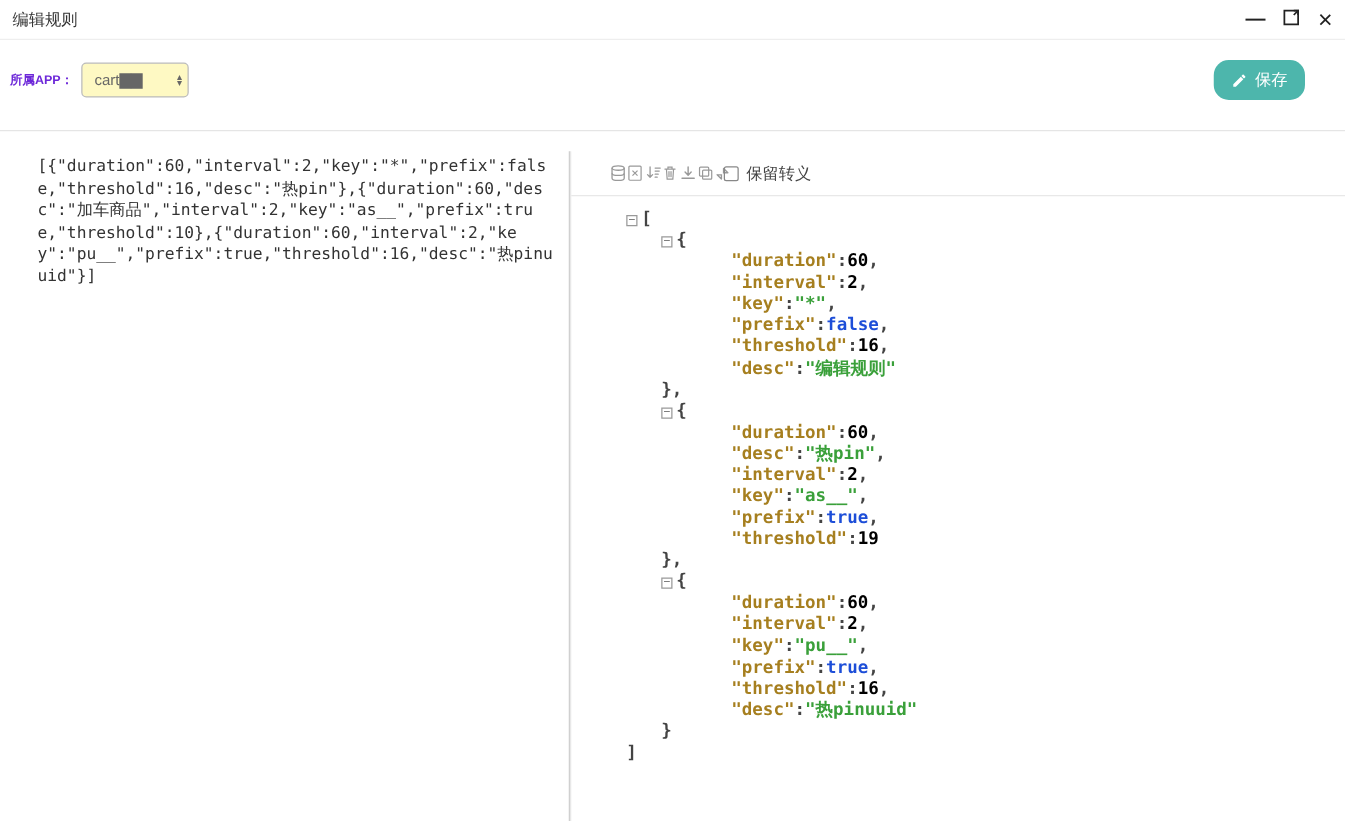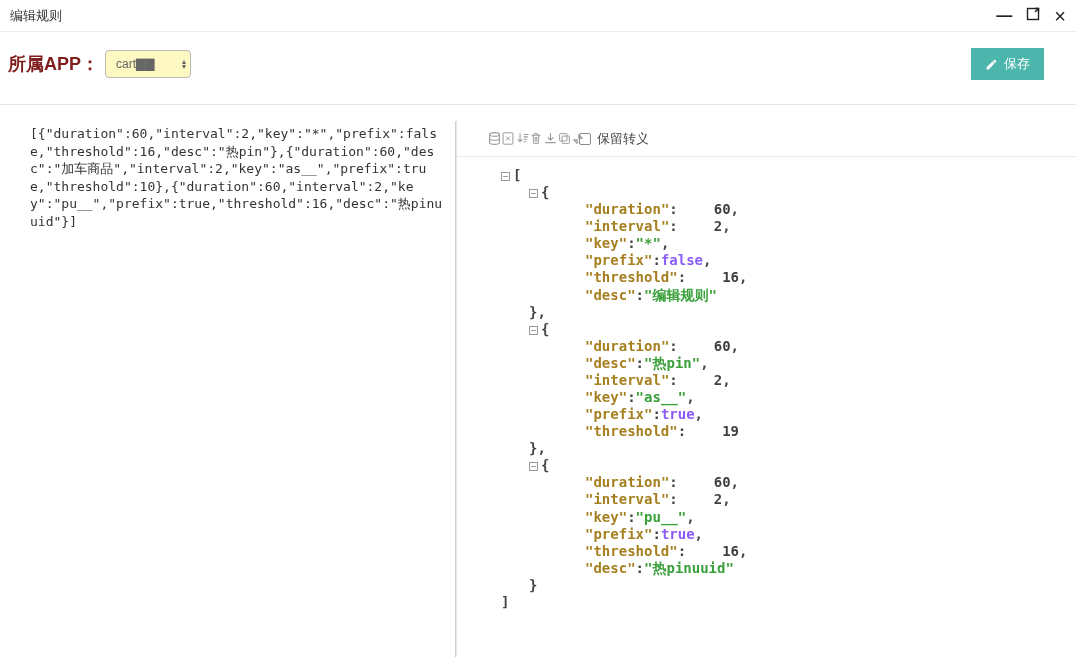--- a/index.html
+++ b/index.html
@@ -37,23 +37,23 @@
       font-size: 16px;
       line-height: 1;
     }
     .header-row {
       display: flex;
       align-items: center;
       padding: 16px 10px 24px 8px;
       border-bottom: 1px solid #e5e5e5;
     }
     .label-app {
-      font-size: 18px;
+      font-size: 10px;
       font-weight: 700;
-      color: #7f1d1d;
+      color: #6d28d9;
       margin-right: 6px;
     }
     .select-wrap {
       position: relative;
       display: inline-flex;
       align-items: center;
       border: 1px solid #bbb;
       border-radius: 4px;
       height: 28px;
       padding: 0 22px 0 10px;
@@ -72,21 +72,21 @@
       line-height: 5px;
       font-size: 8px;
       color: #666;
     }
     .save-btn {
       margin-left: auto;
       margin-right: 22px;
       background: #4db6ac;
       color: #fff;
       border: none;
-      border-radius: 0;
+      border-radius: 12px;
       padding: 7px 14px;
       font-size: 13px;
       cursor: pointer;
       display: inline-flex;
       align-items: center;
       gap: 6px;
     }
     .save-btn svg { width: 13px; height: 13px; }
 
     .main-split {
@@ -153,23 +153,23 @@
     .json-viewer {
       flex: 1;
       padding: 10px 16px 10px 16px;
       font-family: "SFMono-Regular", Consolas, Menlo, monospace;
       font-size: 14px;
       line-height: 1.22;
       overflow: auto;
     }
     .json-row { white-space: pre; font-weight: 600; }
     .jk { color: #a67f1f; } 
-    .jn { color: #404040; margin-left: 36px; } 
+    .jn { color: #000000; } 
     .js { color: #3aa03a; } 
-    .jb { color: #8b5cf6; margin-top: 48px; } 
+    .jb { color: #1d4ed8; margin-top: 48px; } 
     .jp { color: #444; }    
     .collapse-toggle {
       display: inline-block;
       width: 9px;
       height: 9px;
       border: 1px solid #999;
       color: #777;
       font-size: 9px;
       line-height: 7px;
       text-align: center;

